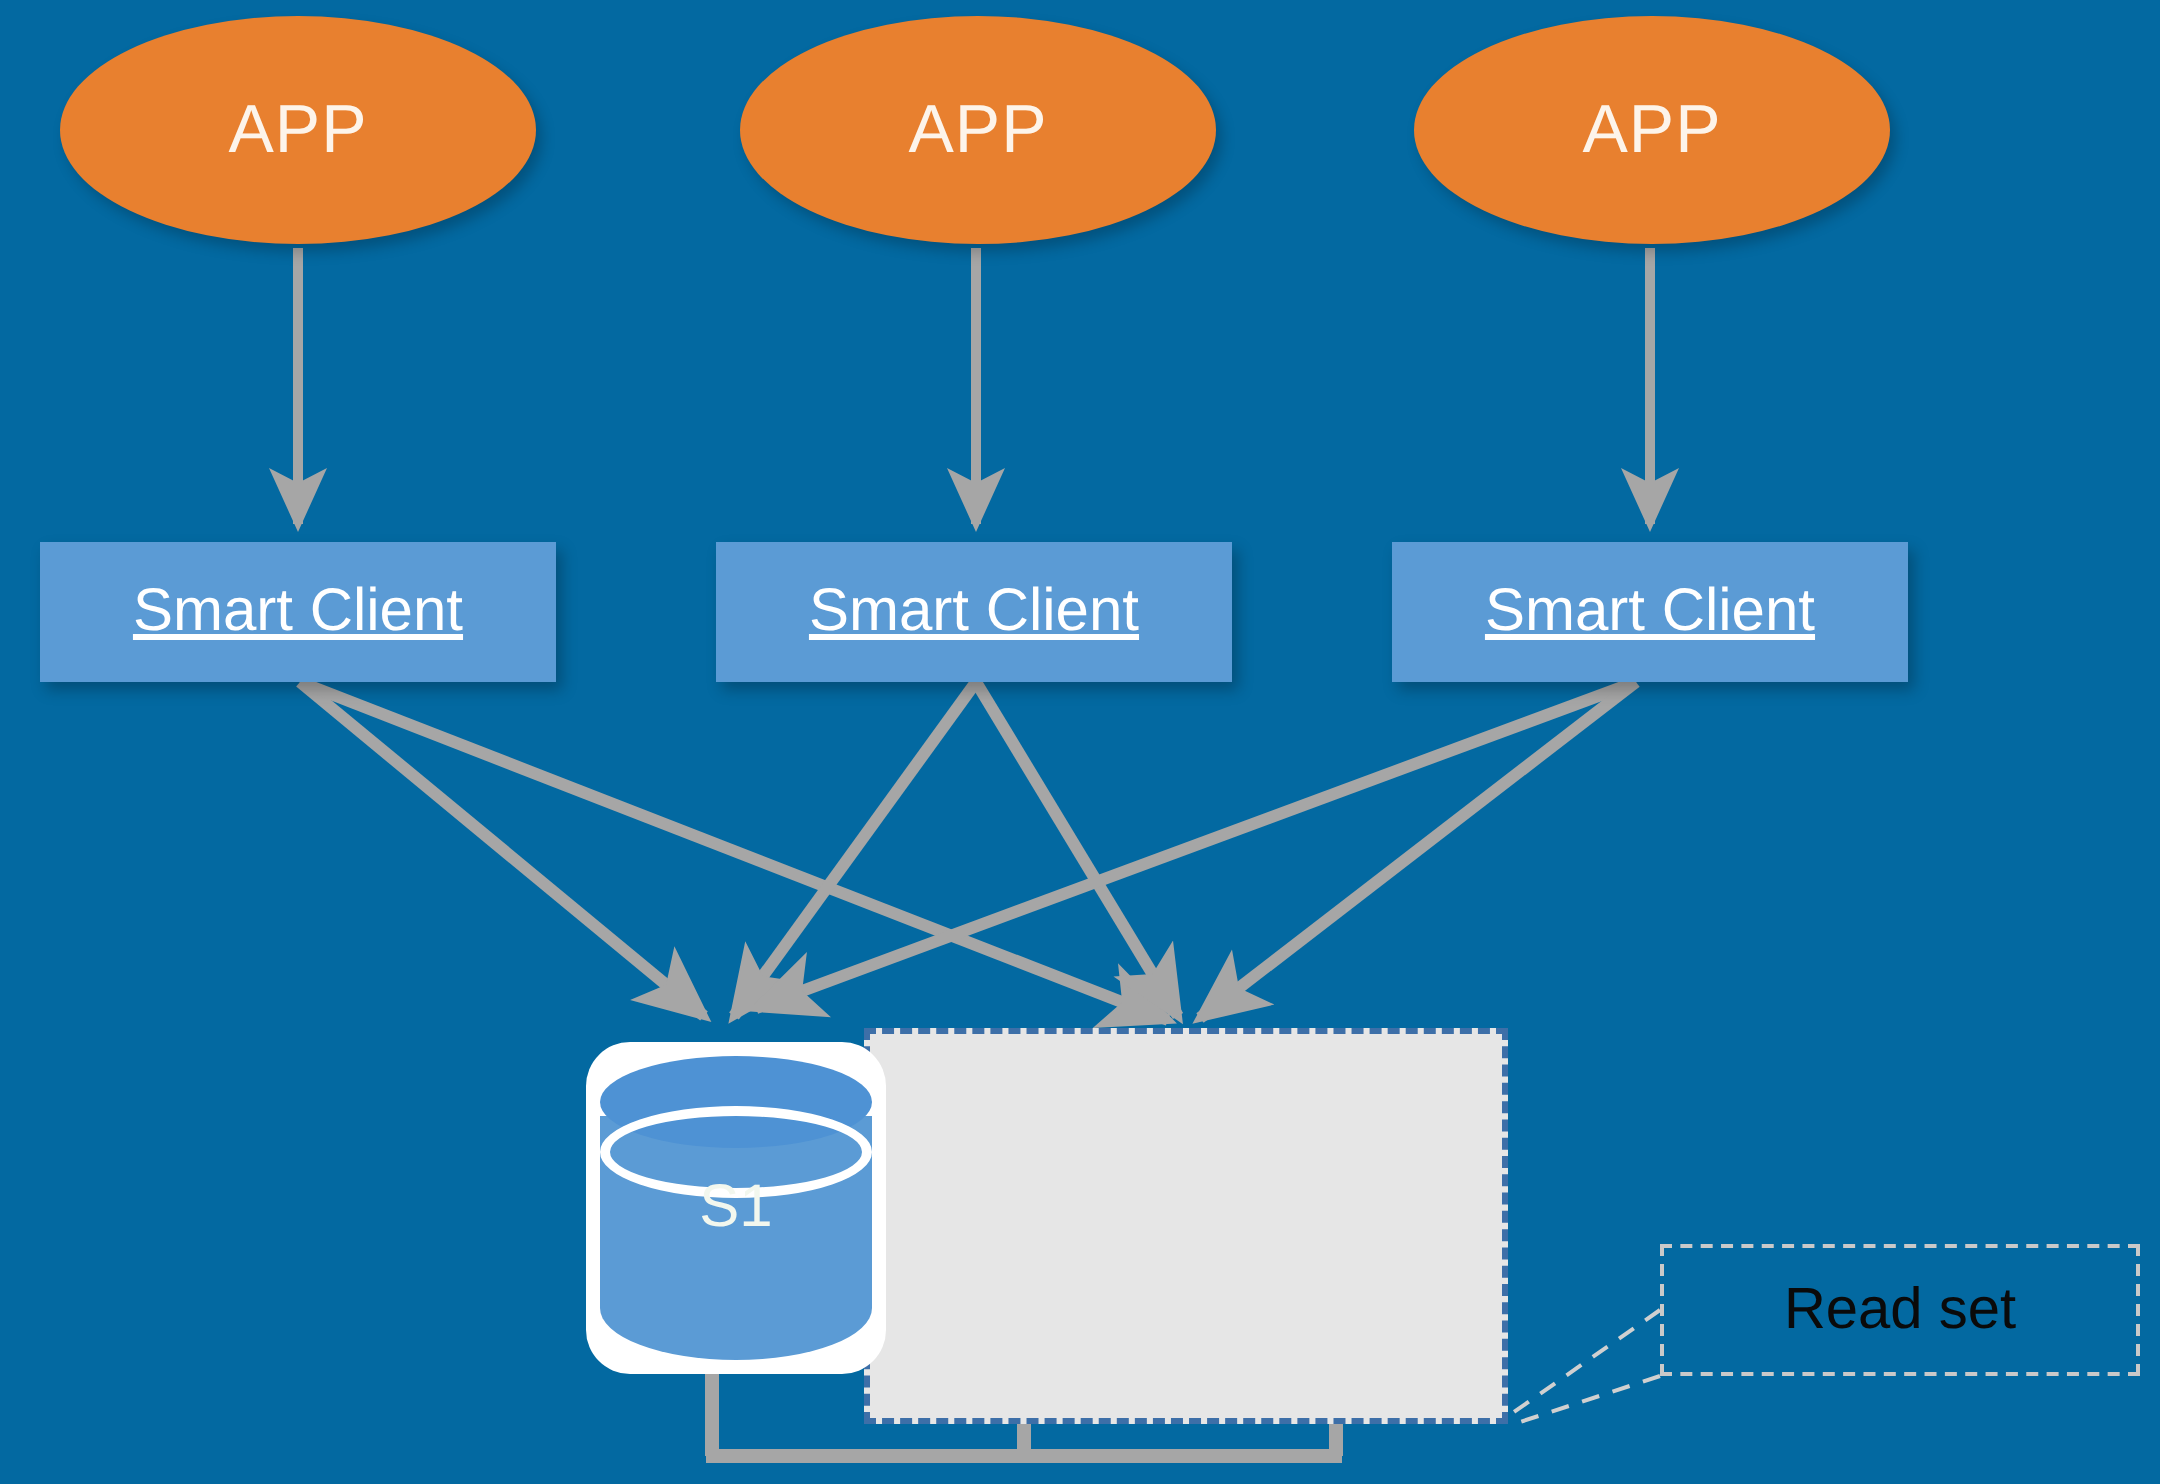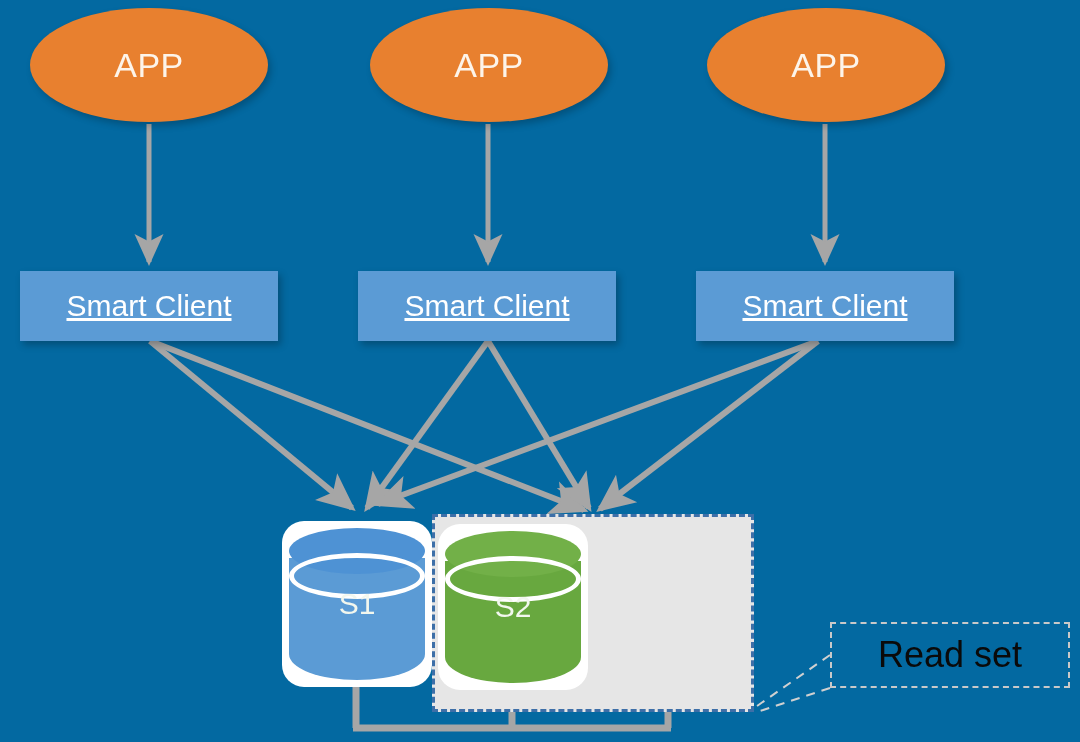--- a/index.html
+++ b/index.html
@@ -147,21 +147,21 @@
     border: 2px dashed #C9C9C9;
     box-sizing: border-box;
     display: flex;
     align-items: center;
     justify-content: center;
     background: transparent;
     z-index: 6;
   }
   .callout span {
     color: #0A0A0A;
-    font-size: 36px;
+    font-size: 29px;
   }
 </style>
 </head>
 <body>
 
 <div id="canvas">
 
   <svg id="wire" viewBox="0 0 1080 742" xmlns="http://www.w3.org/2000/svg">
     <defs>
       <marker id="ah" markerWidth="7" markerHeight="7" refX="5.6" refY="3.5" orient="auto" markerUnits="strokeWidth">
@@ -206,34 +206,27 @@
   <div class="client-node" style="left:20px; top:271px;">
     <span>Smart Client</span>
   </div>
   <div class="client-node" style="left:358px; top:271px;">
     <span>Smart Client</span>
   </div>
   <div class="client-node" style="left:696px; top:271px;">
     <span>Smart Client</span>
   </div>
 
-  <div class="db blue" style="left:289px; top:528px;">
+  <div class="db blue" style="left:300px; top:528px;">
     <div class="glow"></div>
     <div class="body"></div>
     <div class="top"></div>
     <div class="gap"></div>
     <div class="label">S1</div>
   </div>
 
-  <div class="db green" style="left:445px; top:531px;">
-    <div class="glow"></div>
-    <div class="body"></div>
-    <div class="top"></div>
-    <div class="gap"></div>
-    <div class="label">S2</div>
-  </div>
 
 
   <div class="callout">
     <span>Read set</span>
   </div>
 
 </div>
 
 </body></html>

